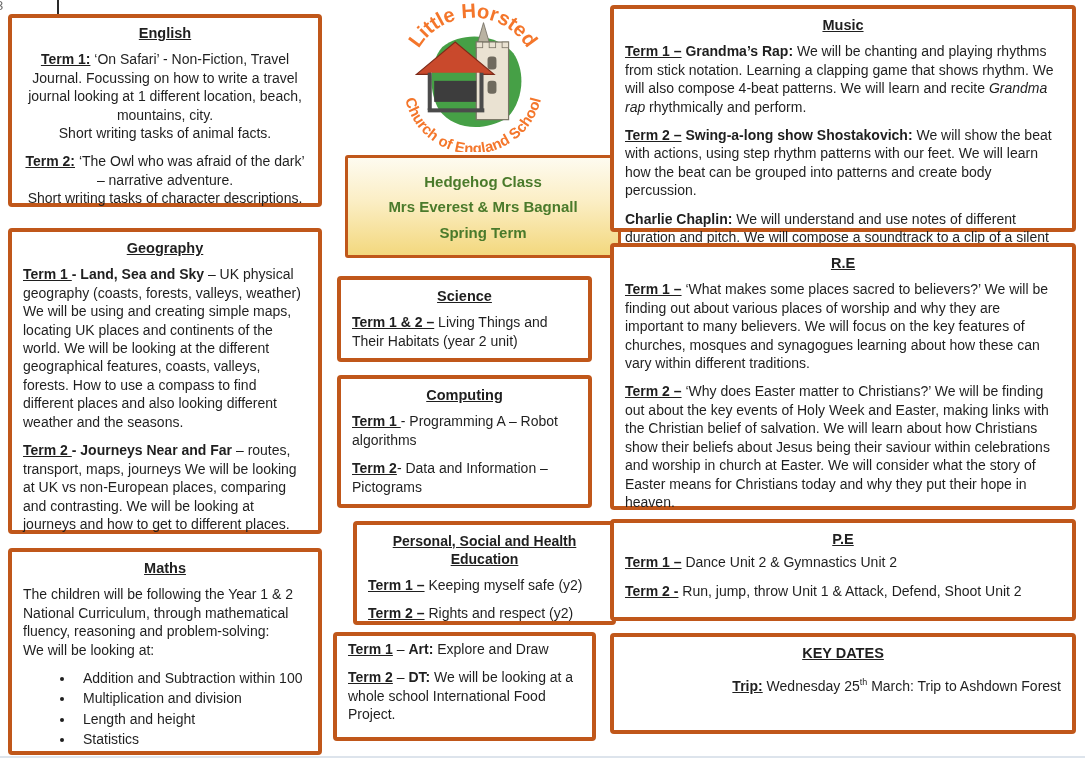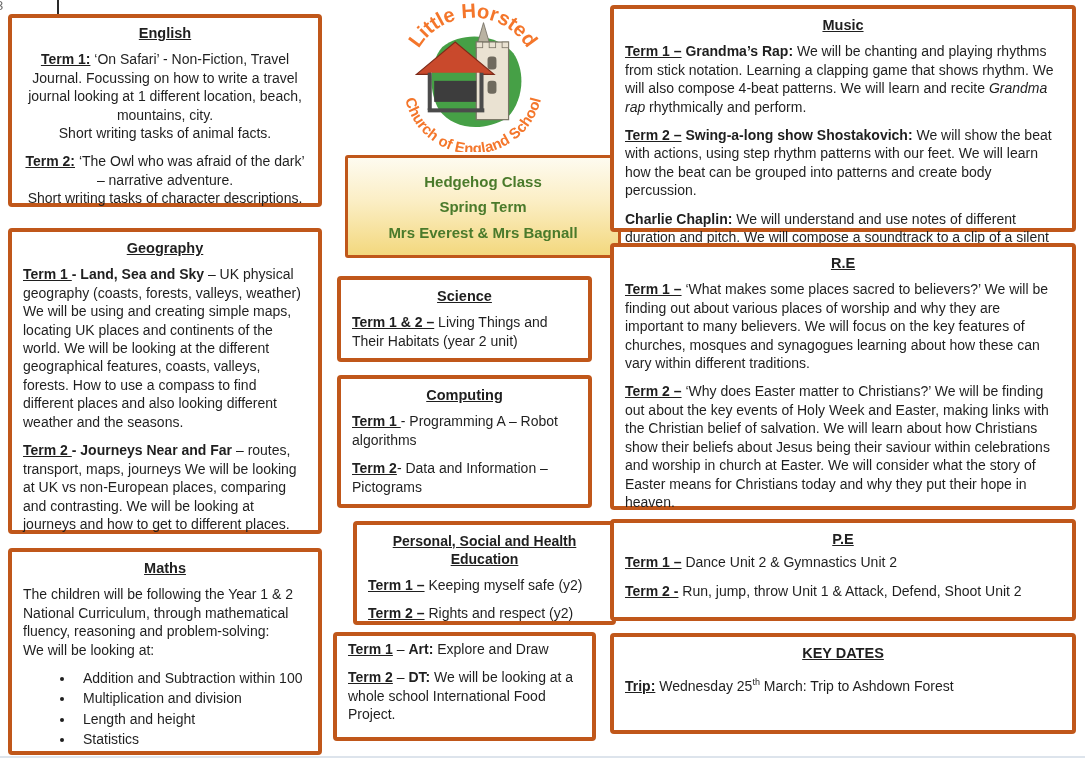--- a/index.html
+++ b/index.html
@@ -97,22 +97,22 @@
     <text font-size="25" font-weight="bold" fill="#F4762B" font-family="Liberation Sans, DejaVu Sans, sans-serif">
       <textPath href="#arcTop" startOffset="50%" text-anchor="middle">Little Horsted</textPath>
     </text>
     <text font-size="18.5" font-weight="bold" fill="#F4762B" font-family="Liberation Sans, DejaVu Sans, sans-serif">
       <textPath href="#arcBot" startOffset="50%" text-anchor="middle">Church of England School</textPath>
     </text>
   </svg>
 
   <div class="class-card" style="left:345px;top:155px;width:276px;height:103px;">
     <div>Hedgehog Class</div>
+    <div>Mrs Everest &amp; Mrs Bagnall</div>
     <div>Spring Term</div>
-    <div>Mrs Everest &amp; Mrs Bagnall</div>
   </div>
 
   <div class="box" style="left:337px;top:276px;width:255px;height:86px;">
     <div class="title">Science</div>
     <p><span style="font-weight: 700; text-decoration: underline;">Term 1 &amp; 2 –</span><span> Living Things and Their Habitats (year 2 unit)</span></p>
   </div>
 
   <div class="box" style="left:337px;top:375px;width:255px;height:133px;">
     <div class="title">Computing</div>
     <p><span style="font-weight: 700; text-decoration: underline;">Term 1 </span><span>- Programming A – Robot algorithms</span></p>
@@ -144,17 +144,17 @@
   </div>
 
   <div class="box" style="left:610px;top:519px;width:466px;height:102px;">
     <div class="title" style="margin-bottom:4px;">P.E</div>
     <p><span style="font-weight: 700; text-decoration: underline;">Term 1 –</span><span> Dance Unit 2 &amp; Gymnastics Unit 2</span></p>
     <p class="tight"><span style="font-weight: 700; text-decoration: underline;">Term 2 -</span><span> Run, jump, throw Unit 1 &amp; Attack, Defend, Shoot Unit 2</span></p>
   </div>
 
   <div class="box" style="left:610px;top:633px;width:466px;height:101px;">
     <div class="title">KEY DATES</div>
-    <p style="margin-top:14px;"><span style="font-weight: 700; text-decoration: underline;">Trip:</span><span> Wednesday 25</span><sup>th</sup><span> March: Trip to Ashdown Forest</span></p>
+    <p style="margin-top:14px;text-align:right;"><span style="font-weight: 700; text-decoration: underline;">Trip:</span><span> Wednesday 25</span><sup>th</sup><span> March: Trip to Ashdown Forest</span></p>
   </div>
 
   <div class="bottom-rule"></div>
 </div>
 
 </body></html>

